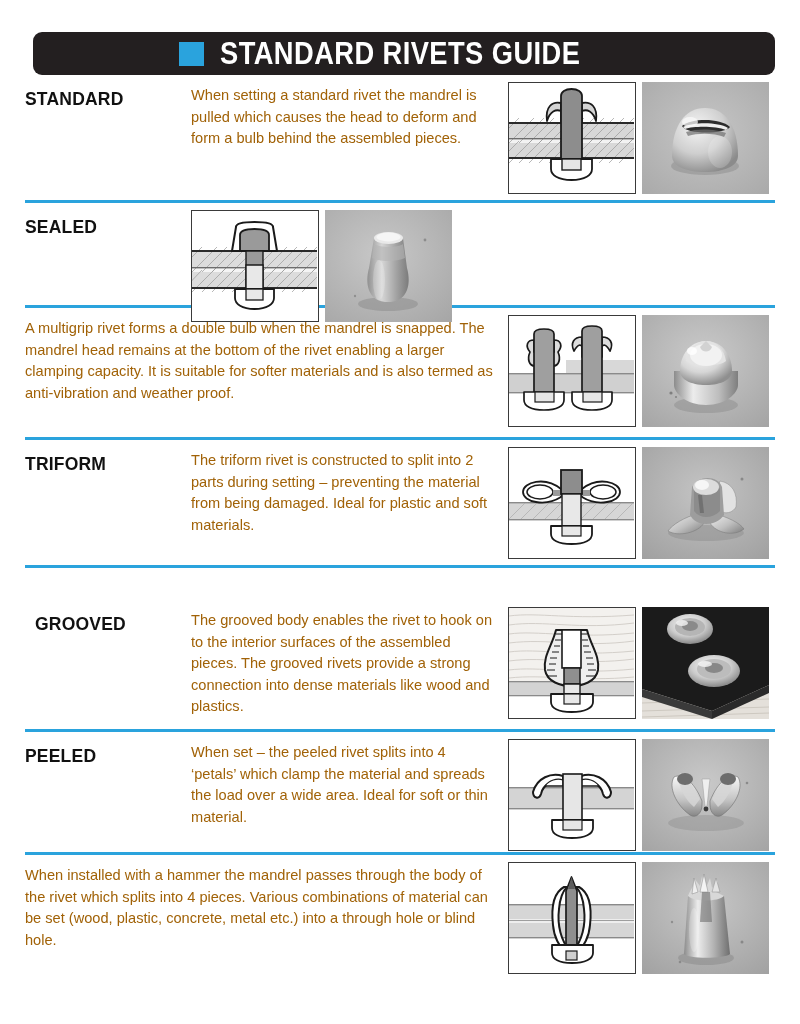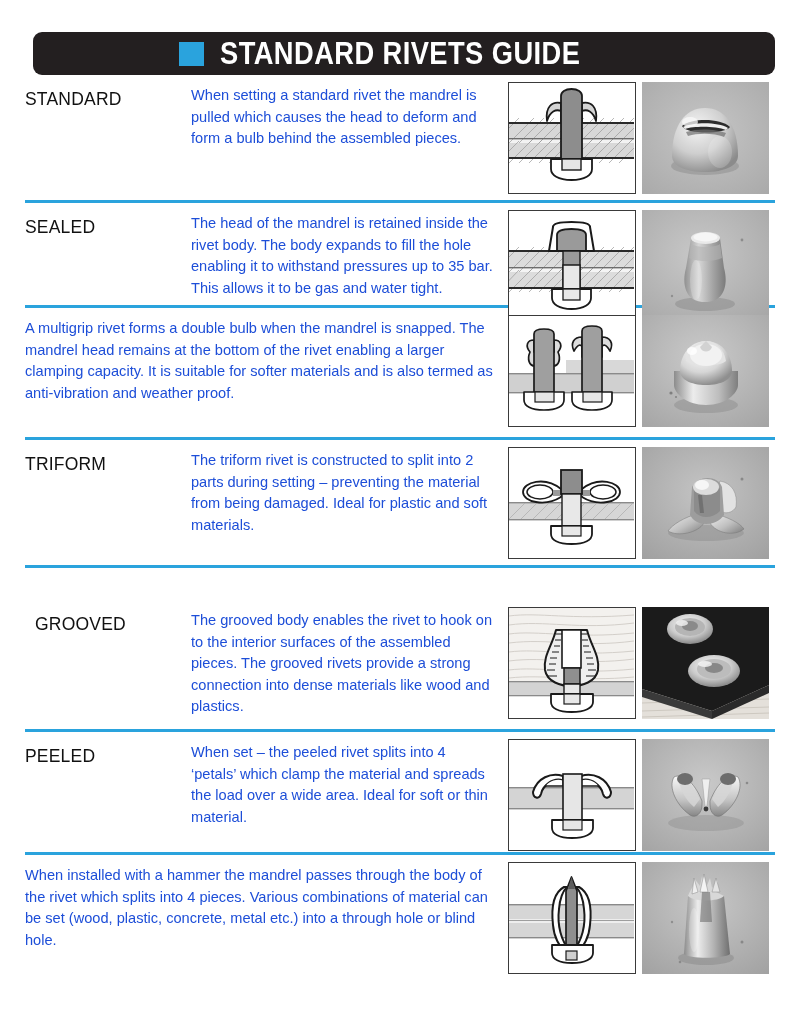--- a/index.html
+++ b/index.html
@@ -62,36 +62,36 @@
     margin: 0 0 0 0;
   }
 
   .col-name {
     width: 166px;
     flex: 0 0 166px;
     padding-top: 14px;
   }
   .name-label {
     font-size: 17.5px;
-    font-weight: normal;
+    font-weight: bold;
     letter-spacing: 0.2px;
     color: #111111;
     white-space: nowrap;
   }
   .name-indent { padding-left: 10px; }
 
   .col-desc {
     flex: 1 1 auto;
     padding-top: 10px;
     padding-right: 14px;
   }
   .desc-text {
     font-size: 14.6px;
     line-height: 21.5px;
-    color: #1d4ed8;
+    color: #a16207;
   }
 
   .col-figs {
     flex: 0 0 267px;
     display: flex;
     gap: 6px;
     padding-top: 7px;
   }
   .fig-diagram {
     width: 128px;
@@ -181,23 +181,20 @@
           <ellipse cx="78" cy="70" rx="12" ry="16" fill="#fff" opacity="0.18"></ellipse>
         </svg>
       </div>
     </div>
   </div>
   <div class="divider"></div>
 
   <div class="row row-r2">
     <div class="col-name">
       <div class="name-label">SEALED</div>
-    </div>
-    <div class="col-desc">
-      <div class="desc-text">The head of the mandrel is retained inside the rivet body. The body expands to fill the hole enabling it to withstand pressures up to 35 bar. This allows it to be gas and water tight.</div>
     </div>
     <div class="col-figs">
       <div class="fig-diagram">
         <svg width="125" height="109" viewBox="0 0 125 109">
           <rect x="0" y="0" width="125" height="109" fill="#fff"></rect>
           <g>
             <rect x="0" y="41" width="125" height="15" fill="#dcdcdc"></rect>
             <rect x="0" y="56" width="125" height="5" fill="#f4f4f4"></rect>
             <rect x="0" y="61" width="125" height="15" fill="#dcdcdc"></rect>
             <g stroke="#9a9a9a" stroke-width="0.7">

